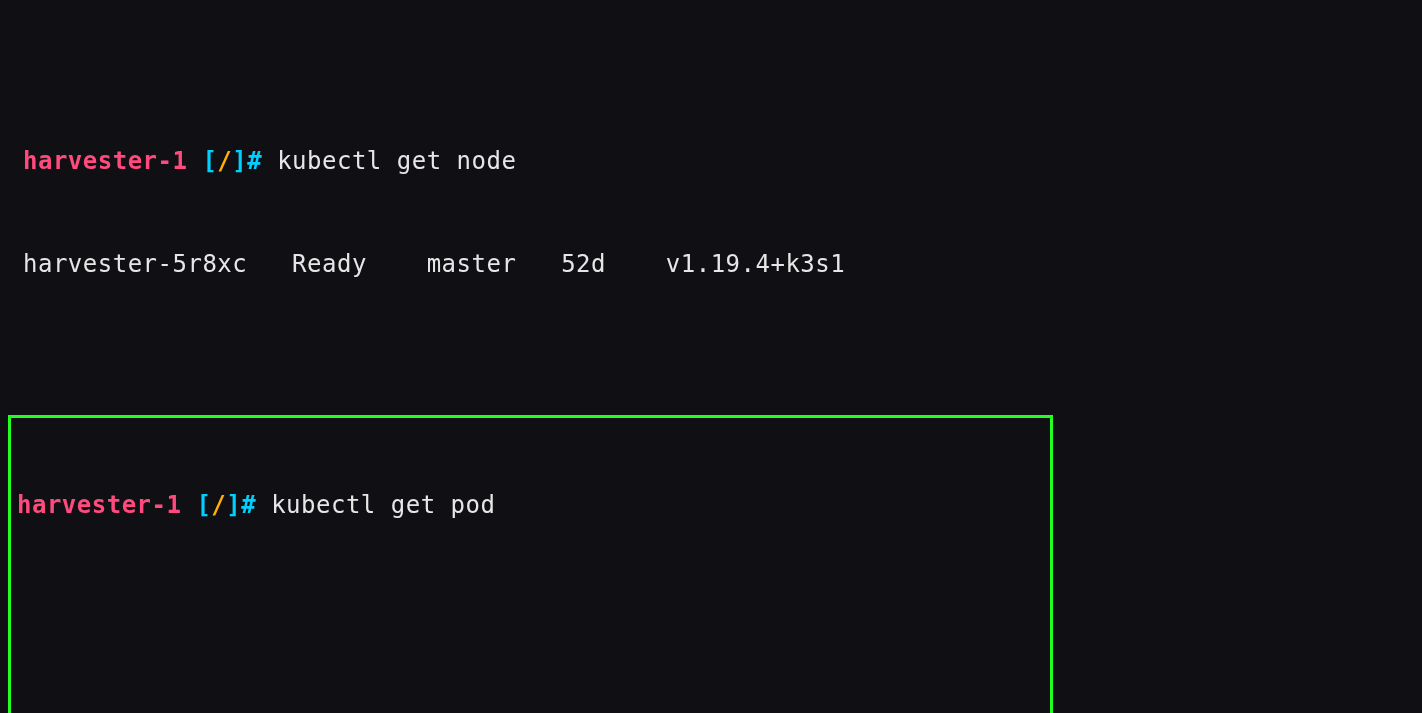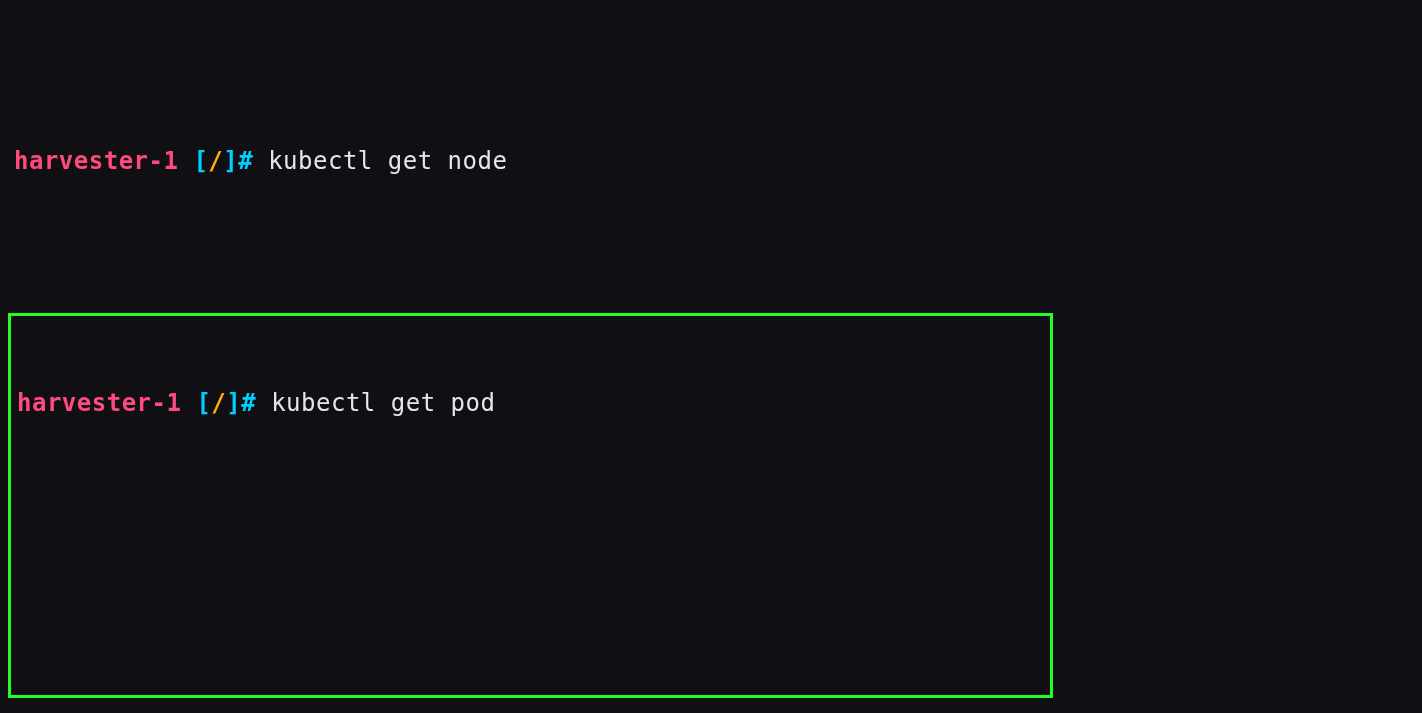--- a/index.html
+++ b/index.html
@@ -12,21 +12,21 @@
     line-height: 1.42;
     letter-spacing: 0.5px;
     width: 1422px;
   }
   .term {
     padding: 8px 0 14px 0;
     box-sizing: border-box;
     white-space: pre;
   }
   .line {
-    padding: 0 14px;
+    padding: 0 23px;
   }
   .host {
     color: #ff4a7d;
     font-weight: 600;
   }
   .path {
     color: #ffb000;
     font-weight: 600;
   }
   .bracket, .hash {
@@ -47,20 +47,21 @@
     padding: 0 2px;
   }
 </style>
 </head>
 <body>
 
 <div class="term">
 
   
   <div class="line"><span class="host">harvester-1</span> <span class="bracket">[</span><span class="path">/</span><span class="bracket">]</span><span class="hash">#</span> <span class="cmd">kubectl get node</span></div>
+  <div class="line">harvester-5r8xc   Ready    master   52d    v1.19.4+k3s1</div>
 
   
   <div class="highlight-box">
     <div class="line"><span class="host">harvester-1</span> <span class="bracket">[</span><span class="path">/</span><span class="bracket">]</span><span class="hash">#</span> <span class="cmd">kubectl get pod</span></div>
     
     
     
     
     
     

